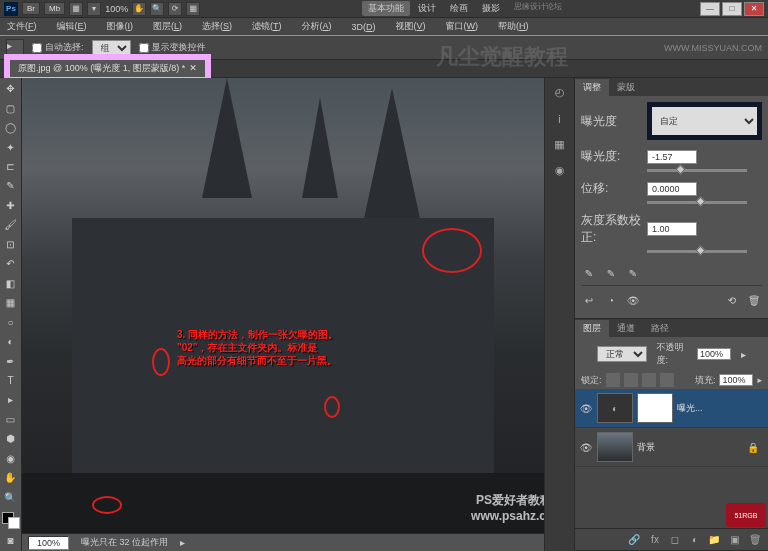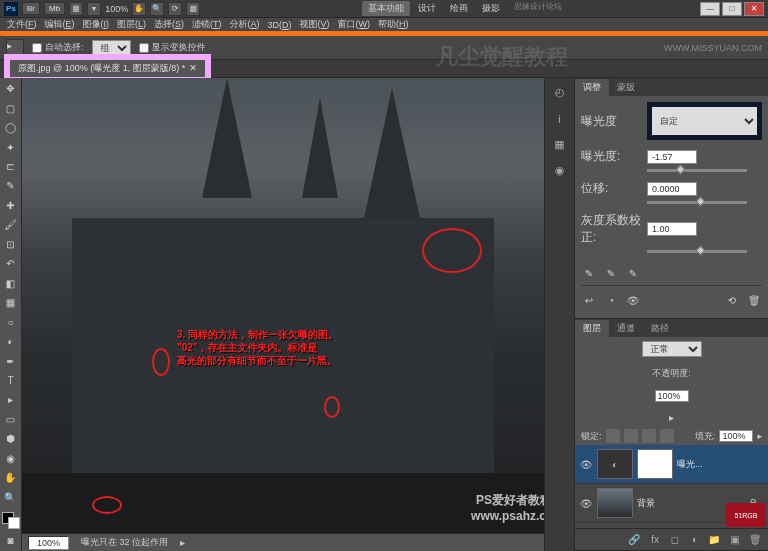--- a/index.html
+++ b/index.html
@@ -12,21 +12,21 @@
 .menu-icon { width: 14px; height: 14px; background: #555; border: 1px solid #333; display: flex; align-items: center; justify-content: center; font-size: 8px; }
 .zoom-ind { font-size: 9px; color: #ccc; }
 .workspace-tabs { display: flex; gap: 2px; }
 .ws-tab { padding: 1px 6px; font-size: 9px; color: #ccc; }
 .ws-tab.active { background: #666; border-radius: 2px; margin-left: 24px; }
 .win-controls { display: flex; gap: 2px; }
 .win-btn { width: 20px; height: 14px; border: 1px solid #888; display: flex; align-items: center; justify-content: center; font-size: 8px; }
 .win-min { background: #d8d8d8; color: #333; }
 .win-max { background: #d8d8d8; color: #333; }
 .win-close { background: #c14040; color: #fff; }
-.menubar { background: #464646; height: 18px; display: flex; align-items: center; padding: 0 4px; gap: 2px; border-bottom: 5px solid #f97316; }
+.menubar { background: #464646; height: 18px; display: flex; align-items: center; padding: 0 4px; gap: 14px; border-bottom: 1px solid #f97316; }
 .menu-item { padding: 2px 3px; font-size: 9px; color: #ccc; }
 .menu-key { text-decoration: underline; }
 .optionsbar { background: #464646; height: 24px; display: flex; align-items: center; padding: 0 6px; gap: 8px; border-bottom: 1px solid #2a2a2a; }
 .opt-icon { width: 18px; height: 18px; background: #555; border: 1px solid #333; }
 .opt-check { display: flex; align-items: center; gap: 3px; font-size: 9px; }
 .opt-check input { width: 10px; height: 10px; }
 .opt-select { background: #ddd; border: 1px solid #888; padding: 1px 4px; font-size: 9px; color: #333; }
 .right-badge { margin-left: auto; font-size: 9px; color: #888; }
 .watermark { position: absolute; top: 42px; right: 200px; font-size: 22px; color: rgba(150,150,150,0.3); font-weight: bold; pointer-events: none; }
 .tabbar { background: #3a3a3a; height: 18px; display: flex; align-items: center; padding: 0 4px; border-bottom: 1px solid #2a2a2a; }
@@ -62,21 +62,21 @@
 .panel-body { padding: 6px; background: #535353; }
 .prop-row { display: flex; align-items: center; margin-bottom: 8px; gap: 6px; }
 .prop-label { font-size: 12px; color: #ccc; flex: 0 0 60px; }
 .prop-preset { background: #ddd; border: 5px solid #0f172a; padding: 8px 4px; font-size: 9px; color: #333; flex: 1; }
 .prop-input { background: #fff; border: 1px solid #888; padding: 1px 4px; font-size: 9px; color: #333; width: 50px; text-align: left; }
 .slider { height: 3px; background: #888; width: 100px; margin-left: 66px; margin-top: -4px; margin-bottom: 8px; position: relative; }
 .slider-thumb { width: 7px; height: 7px; background: #ccc; border: 1px solid #666; position: absolute; top: -3px; transform: rotate(45deg); }
 .eyedrop-row { display: flex; gap: 6px; padding: 4px 0; }
 .eyedrop { width: 16px; height: 16px; display: flex; align-items: center; justify-content: center; font-size: 10px; color: #ccc; }
 .layers-panel { flex: 1; display: flex; flex-direction: column; }
-.layers-options { padding: 4px 6px; display: flex; align-items: center; gap: 10px; flex-direction: column; }
+.layers-options { padding: 4px 22px; display: flex; align-items: center; gap: 10px; }
 .blend-select { background: #ddd; border: 1px solid #888; padding: 1px 4px; font-size: 9px; color: #333; width: 60px; }
 .opacity-label { font-size: 9px; color: #ccc; }
 .opacity-input { background: #fff; border: 1px solid #888; padding: 0 2px; font-size: 9px; color: #333; width: 34px; }
 .lock-row { padding: 2px 6px; display: flex; align-items: center; gap: 4px; font-size: 9px; color: #ccc; }
 .lock-icon { width: 14px; height: 14px; background: #666; }
 .layers-list { flex: 1; background: #464646; overflow: hidden; }
 .layer-row { display: flex; align-items: center; padding: 4px; gap: 4px; border-bottom: 1px solid #3a3a3a; }
 .layer-row.selected { background: #264f78; }
 .layer-vis { width: 14px; height: 14px; display: flex; align-items: center; justify-content: center; font-size: 10px; color: #ccc; }
 .layer-thumb { width: 36px; height: 30px; background: #222; border: 1px solid #666; }

